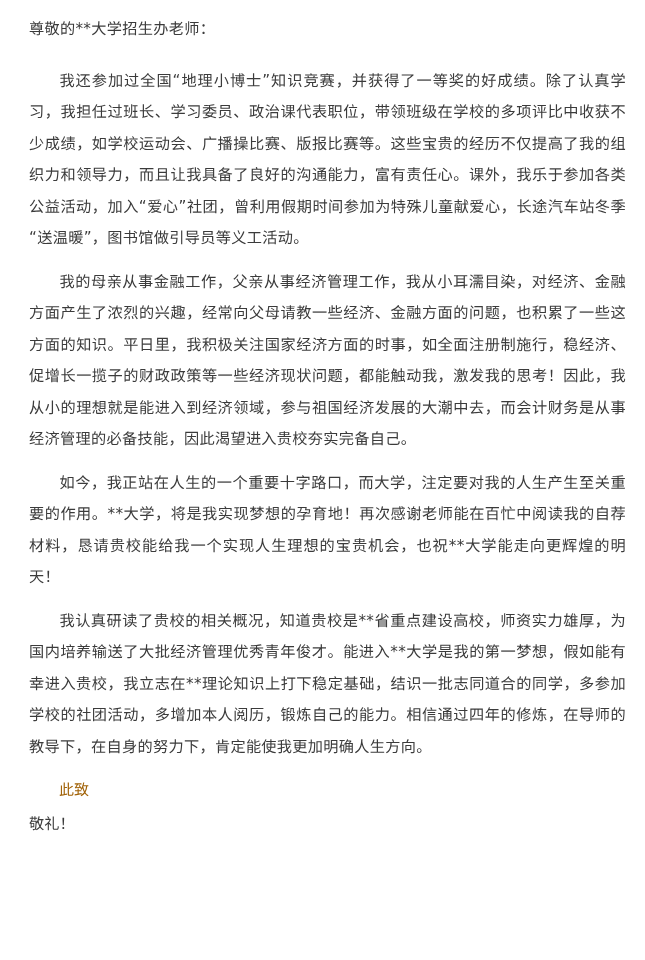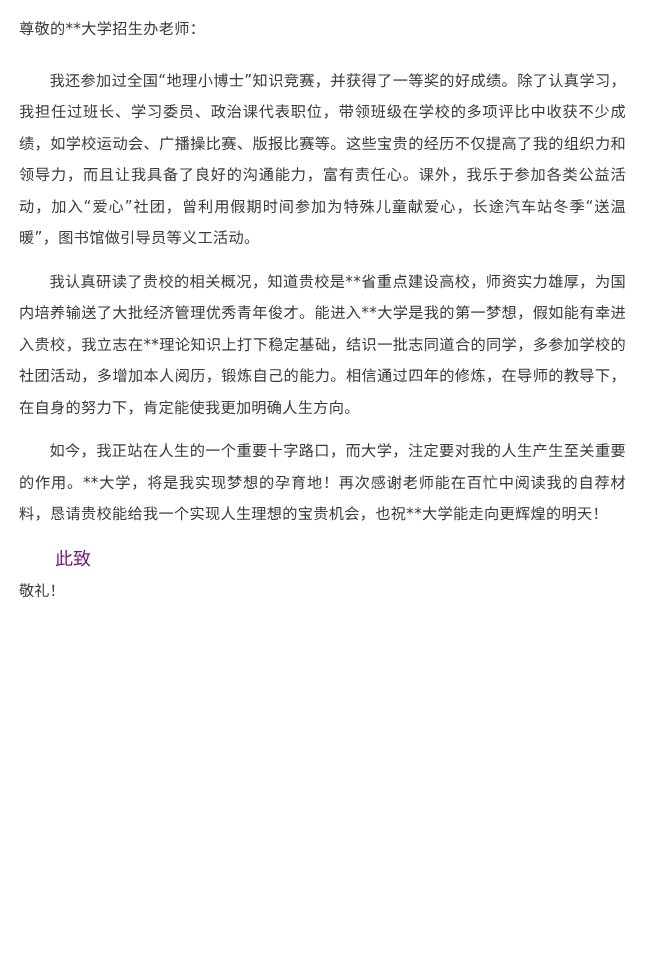--- a/index.html
+++ b/index.html
@@ -12,21 +12,21 @@
     width: 645px;
     height: 960px;
     font-family: "DejaVu Sans", "Liberation Sans", sans-serif;
     color: #3b3b3b;
     overflow: hidden;
   }
   #letter {
     box-sizing: border-box;
     width: 645px;
     height: 960px;
-    padding: 14px 19px 0 19px;
+    padding: 14px 19px 0 29px;
     background: #ffffff;
   }
   .para {
     margin: 0 0 12px 0;
     font-size: 15.2px;
     line-height: 31.5px;
     text-align: justify;
     text-justify: inter-ideograph;
     letter-spacing: 0.02em;
     color: #3b3b3b;
@@ -38,46 +38,47 @@
   }
   .indent {
     text-indent: 2em;
   }
   .closing-block {
     margin-top: 10px;
   }
   .closing-cizhi {
     margin: 0 0 2px 0;
     text-indent: 2em;
-    font-size: 18px;
+    font-size: 15px;
     line-height: 31.5px;
-    color: #701a75;
+    color: #a16207;
   }
   .closing-jingli {
     margin: 0 0 0 0;
     text-indent: 0;
     font-size: 15.2px;
     line-height: 31.5px;
     color: #3b3b3b;
   }
 </style>
 </head>
 <body>
 
 <div id="letter">
 
   <p class="para salutation">尊敬的**大学招生办老师：</p>
 
 
 
   <p class="para indent">我还参加过全国“地理小博士”知识竞赛，并获得了一等奖的好成绩。除了认真学习，我担任过班长、学习委员、政治课代表职位，带领班级在学校的多项评比中收获不少成绩，如学校运动会、广播操比赛、版报比赛等。这些宝贵的经历不仅提高了我的组织力和领导力，而且让我具备了良好的沟通能力，富有责任心。课外，我乐于参加各类公益活动，加入“爱心”社团，曾利用假期时间参加为特殊儿童献爱心，长途汽车站冬季“送温暖”，图书馆做引导员等义工活动。</p>
 
+  <p class="para indent">我的母亲从事金融工作，父亲从事经济管理工作，我从小耳濡目染，对经济、金融方面产生了浓烈的兴趣，经常向父母请教一些经济、金融方面的问题，也积累了一些这方面的知识。平日里，我积极关注国家经济方面的时事，如全面注册制施行，稳经济、促增长一揽子的财政政策等一些经济现状问题，都能触动我，激发我的思考！因此，我从小的理想就是能进入到经济领域，参与祖国经济发展的大潮中去，而会计财务是从事经济管理的必备技能，因此渴望进入贵校夯实完备自己。</p>
+
+  <p class="para indent">如今，我正站在人生的一个重要十字路口，而大学，注定要对我的人生产生至关重要的作用。**大学，将是我实现梦想的孕育地！再次感谢老师能在百忙中阅读我的自荐材料，恳请贵校能给我一个实现人生理想的宝贵机会，也祝**大学能走向更辉煌的明天！</p>
 
   <p class="para indent">我认真研读了贵校的相关概况，知道贵校是**省重点建设高校，师资实力雄厚，为国内培养输送了大批经济管理优秀青年俊才。能进入**大学是我的第一梦想，假如能有幸进入贵校，我立志在**理论知识上打下稳定基础，结识一批志同道合的同学，多参加学校的社团活动，多增加本人阅历，锻炼自己的能力。相信通过四年的修炼，在导师的教导下，在自身的努力下，肯定能使我更加明确人生方向。</p>
-
-  <p class="para indent">如今，我正站在人生的一个重要十字路口，而大学，注定要对我的人生产生至关重要的作用。**大学，将是我实现梦想的孕育地！再次感谢老师能在百忙中阅读我的自荐材料，恳请贵校能给我一个实现人生理想的宝贵机会，也祝**大学能走向更辉煌的明天！</p>
 
   <div class="closing-block">
     <p class="closing-cizhi">此致</p>
     <p class="closing-jingli">敬礼！</p>
   </div>
 
 </div>
 
 </body></html>

